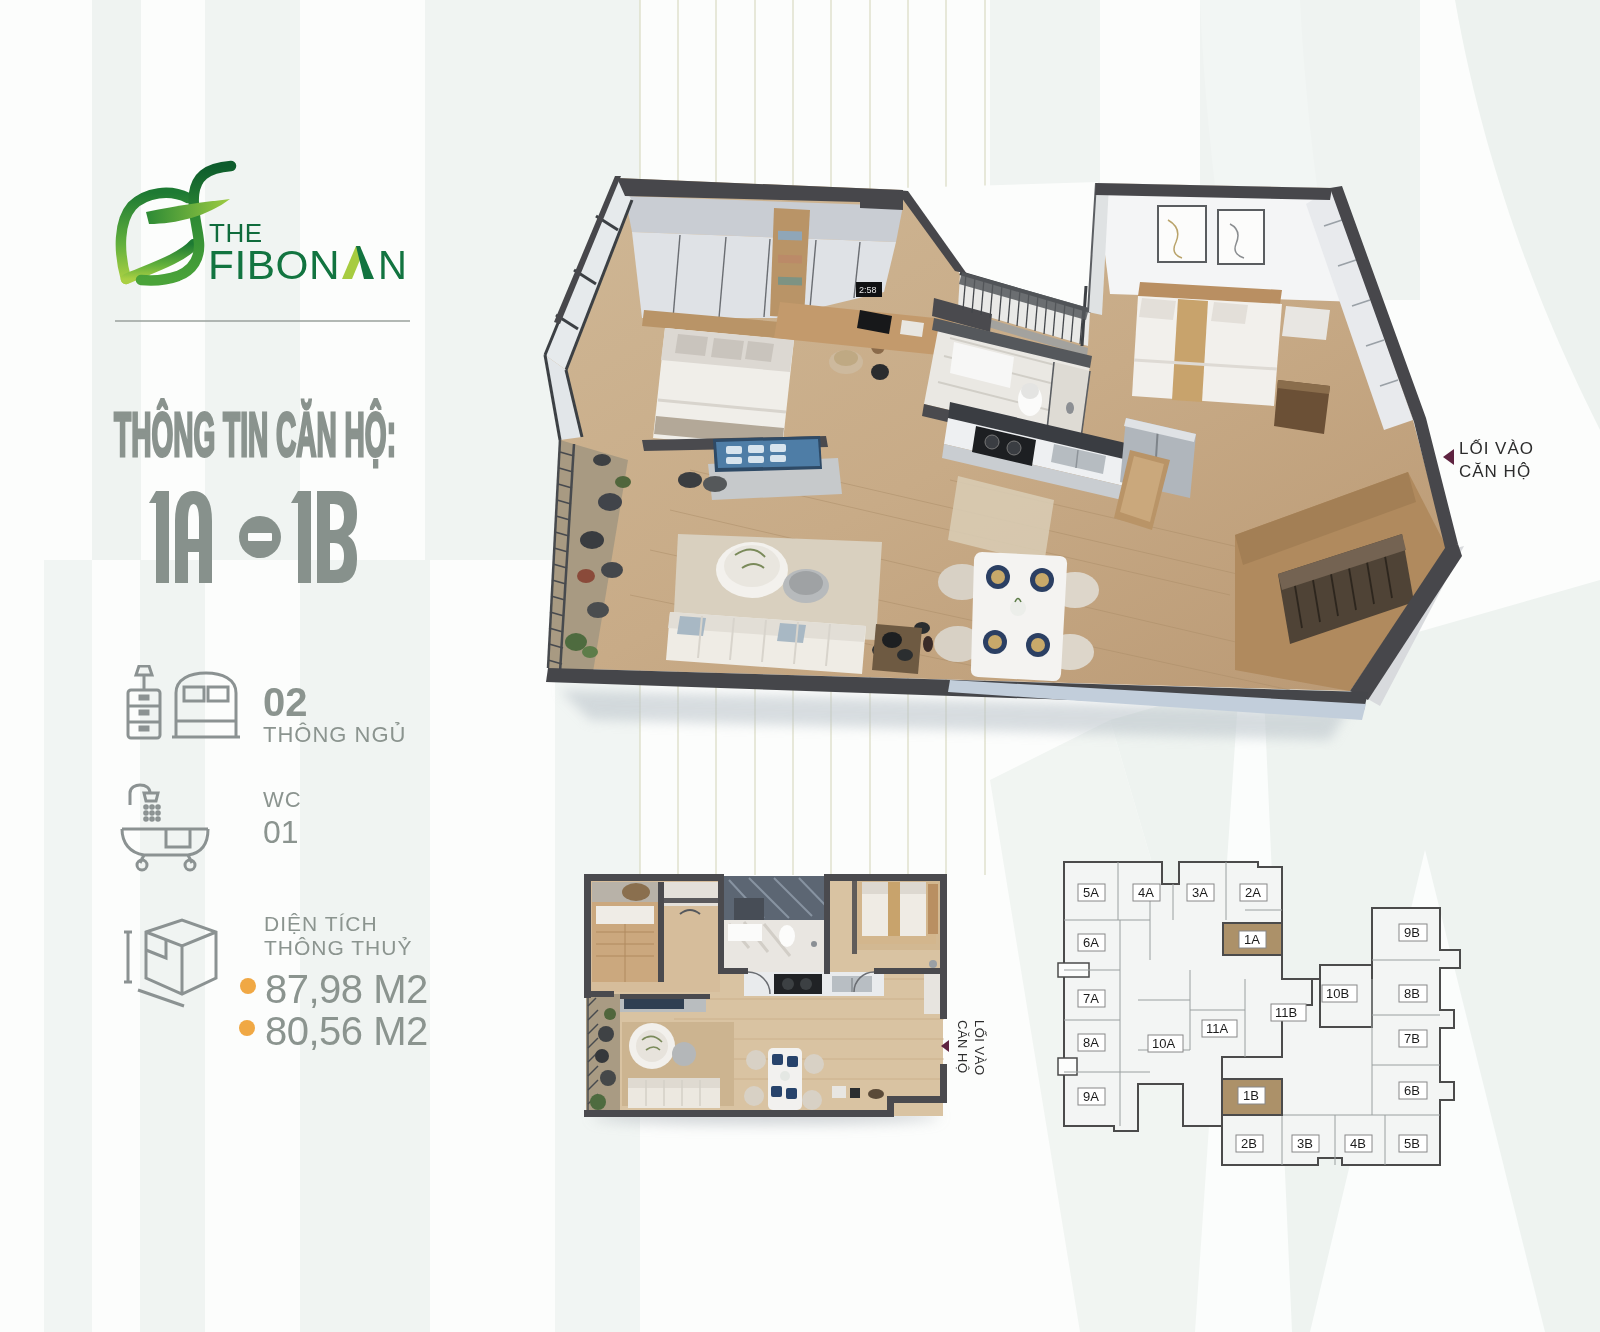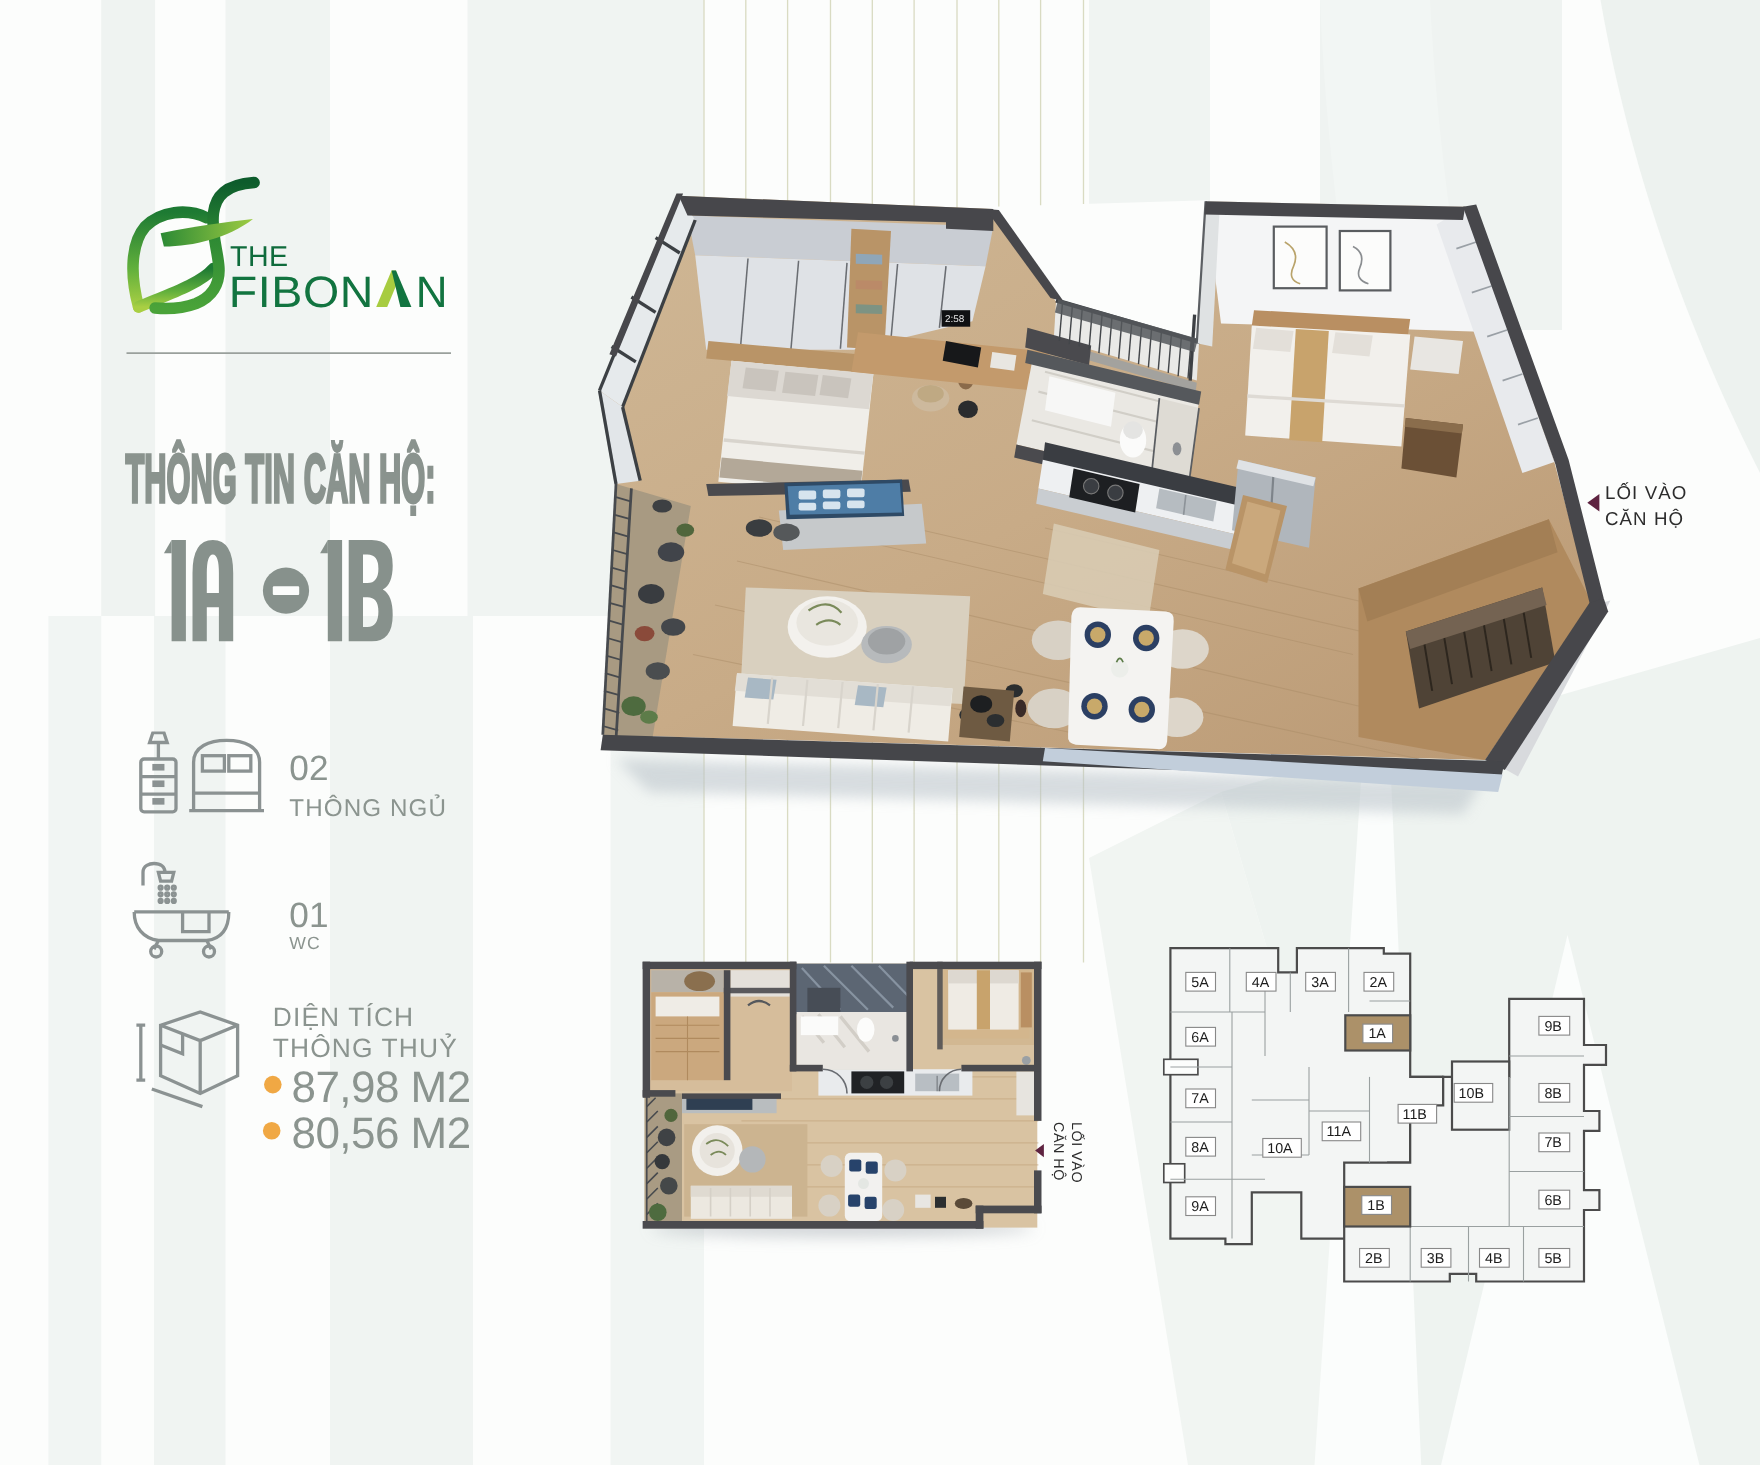--- a/index.html
+++ b/index.html
@@ -133,25 +133,25 @@
   </g>
 
   <g stroke="#8b9292" fill="none" stroke-width="3" transform="translate(4,255)">
     <path d="M22,12 L58,0 L92,12 L92,58 L58,74 L22,58 Z M22,12 L58,26 L92,12 M58,26 L58,74"></path>
     <path d="M22,30 L42,38 L42,20"></path>
     <path d="M4,12 L4,62 M0,12 L8,12 M0,62 L8,62"></path>
     <path d="M14,70 L60,86"></path>
   </g>
 </svg>
 
-<div class="abs gtxt" style="left:263px;top:680px;font-size:32px;">02</div>
+<div class="abs gtxt" style="left:263px;top:680px;font-size:40px;font-weight:bold;">02</div>
 <div class="abs gtxt" style="left:263px;top:722px;font-size:22px;letter-spacing:1px">THÔNG NGỦ</div>
 <div class="abs gtxt" style="left:263px;top:790px;font-size:32px;margin-top:24px;">01</div>
-<div class="abs gtxt" style="left:263px;top:850px;font-size:16px;letter-spacing:1px">WC</div>
-<div class="abs gtxt" style="left:248px;top:912px;font-size:24px;letter-spacing:1px">DIỆN TÍCH<br>THÔNG THUỶ</div>
+<div class="abs gtxt" style="left:263px;top:787px;font-size:22px;letter-spacing:1px">WC</div>
+<div class="abs gtxt" style="left:264px;top:912px;font-size:21px;letter-spacing:1px">DIỆN TÍCH<br>THÔNG THUỶ</div>
 <div class="abs" style="left:240px;top:978px;width:16px;height:16px;border-radius:50%;background:#f0a844"></div>
 <div class="abs gtxt" style="left:265px;top:967px;font-size:40px;letter-spacing:-0.5px">87,98 M2</div>
 <div class="abs" style="left:239px;top:1020px;width:16px;height:16px;border-radius:50%;background:#f0a844"></div>
 <div class="abs gtxt" style="left:265px;top:1009px;font-size:40px;letter-spacing:-0.5px">80,56 M2</div>
 
 <div class="abs" style="left:1459px;top:438px;font-size:17px;color:#2c2c2c;letter-spacing:1px;line-height:1.35">LỐI VÀO<br>CĂN HỘ</div>
 <div class="abs" style="left:1443px;top:449px;width:0;height:0;border-top:8px solid transparent;border-bottom:8px solid transparent;border-right:11px solid #5e2340"></div>
 
 <svg class="abs" style="left:530px;top:150px" width="950" height="610" viewBox="0 0 950 610">
 <defs>

